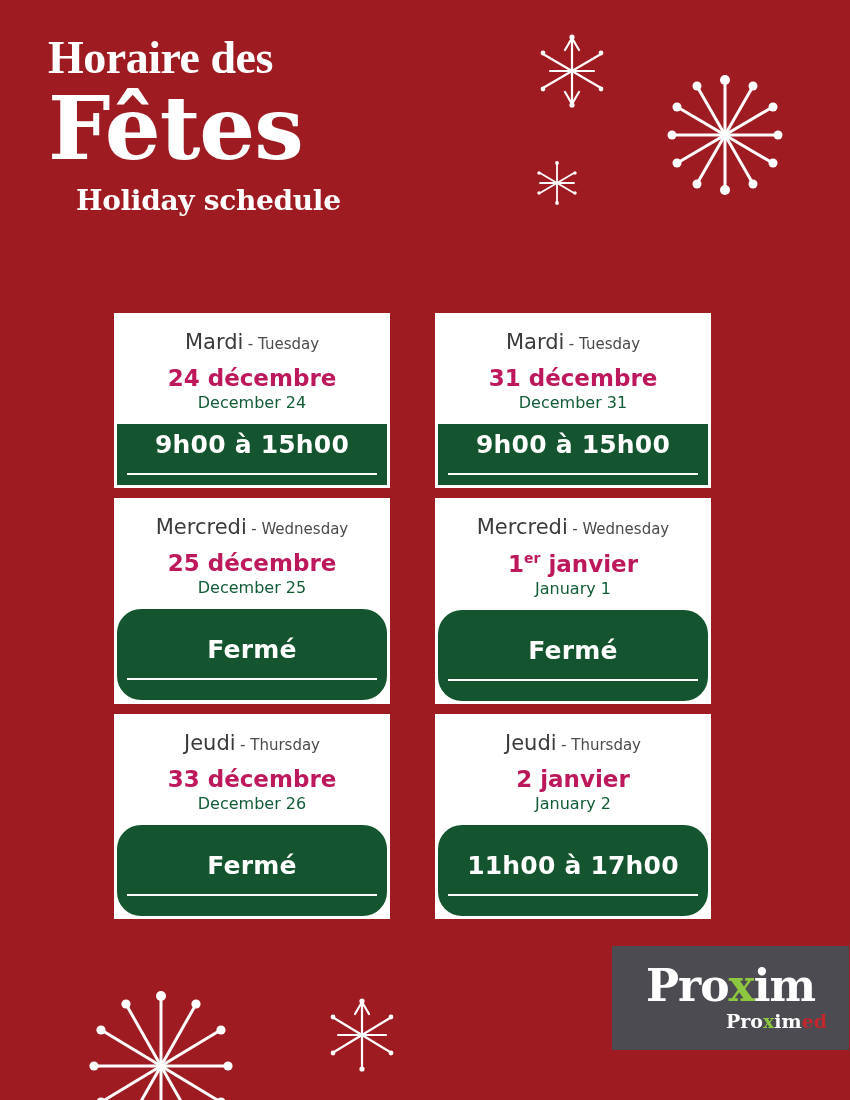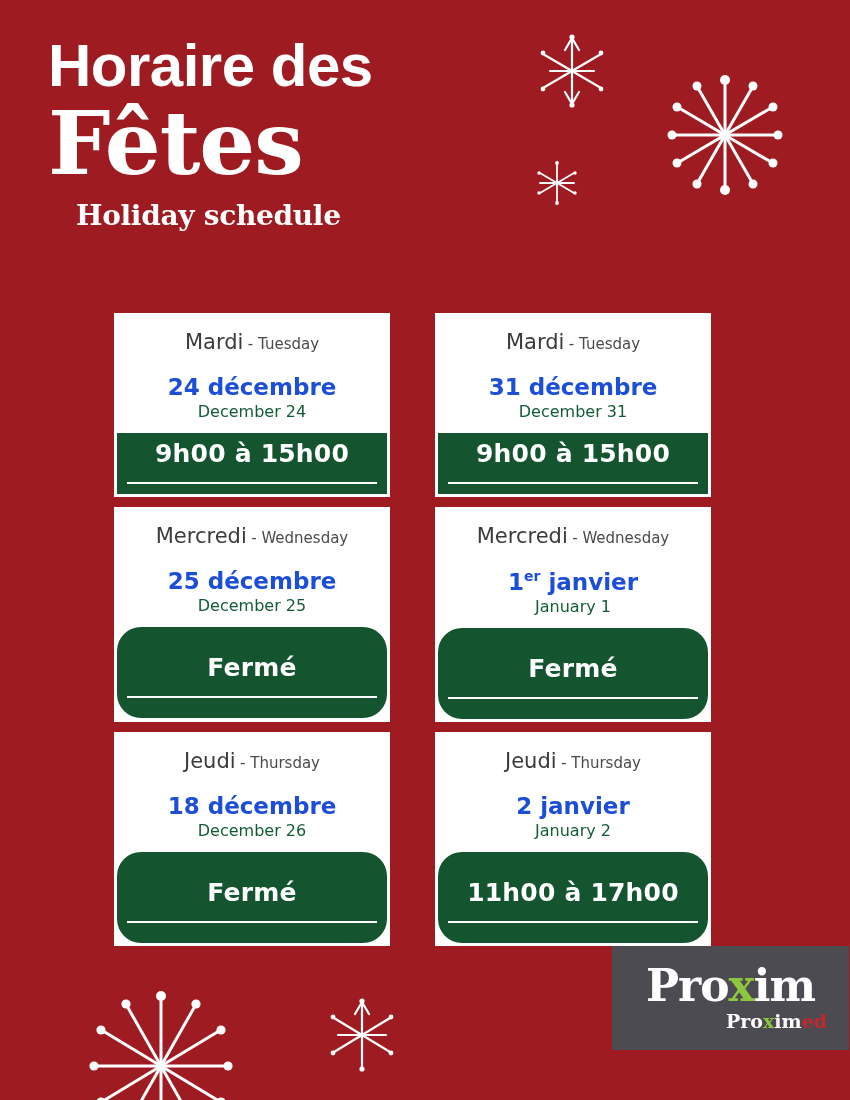--- a/index.html
+++ b/index.html
@@ -17,23 +17,23 @@
   }
 
   
   .header {
     position:absolute;
     left:48px;
     top:34px;
     color:#ffffff;
   }
   .title-line1 {
-    font-family:Liberation Sans, sans-serif;
-    font-weight:bold;
-    font-size:60px;
+    font-family:Liberation Serif, serif;
+    font-weight:bold;
+    font-size:46px;
     letter-spacing:-0.5px;
     line-height:1.05;
   }
   .title-line2 {
     font-family:"DejaVu Serif", serif;
     font-weight:bold;
     font-size:88px;
     line-height:1.0;
     margin-top:2px;
     letter-spacing:-1px;
@@ -77,22 +77,22 @@
     font-family:"DejaVu Sans", sans-serif;
   }
   .daylineEN {
     font-size:15px;
     color:#4a4a4a;
     font-family:"DejaVu Sans", sans-serif;
   }
   .dateFR {
     font-size:23px;
     font-weight:bold;
-    color:#1d4ed8;
-    margin-top:20px;
+    color:#be185d;
+    margin-top:11px;
     font-family:"DejaVu Sans", sans-serif;
   }
   .dateFR sup { font-size:14px; vertical-align:super; }
   .dateEN {
     font-size:16px;
     color:#115c35;
     margin-top:2px;
     font-family:"DejaVu Sans", sans-serif;
   }
   .card-bottom {
@@ -346,21 +346,21 @@
       </div>
     </div>
 
     <div class="row tall">
       <div class="card">
         <div class="card-top">
           <div>
             <span class="daylineFR">Jeudi</span>
             <span class="daylineEN">- Thursday</span>
           </div>
-          <div class="dateFR">18 décembre</div>
+          <div class="dateFR">33 décembre</div>
           <div class="dateEN">December 26</div>
         </div>
         <div class="card-bottom">
           <div class="hours">Fermé</div>
           <div class="rule"></div>
         </div>
       </div>
 
       <div class="card">
         <div class="card-top">

